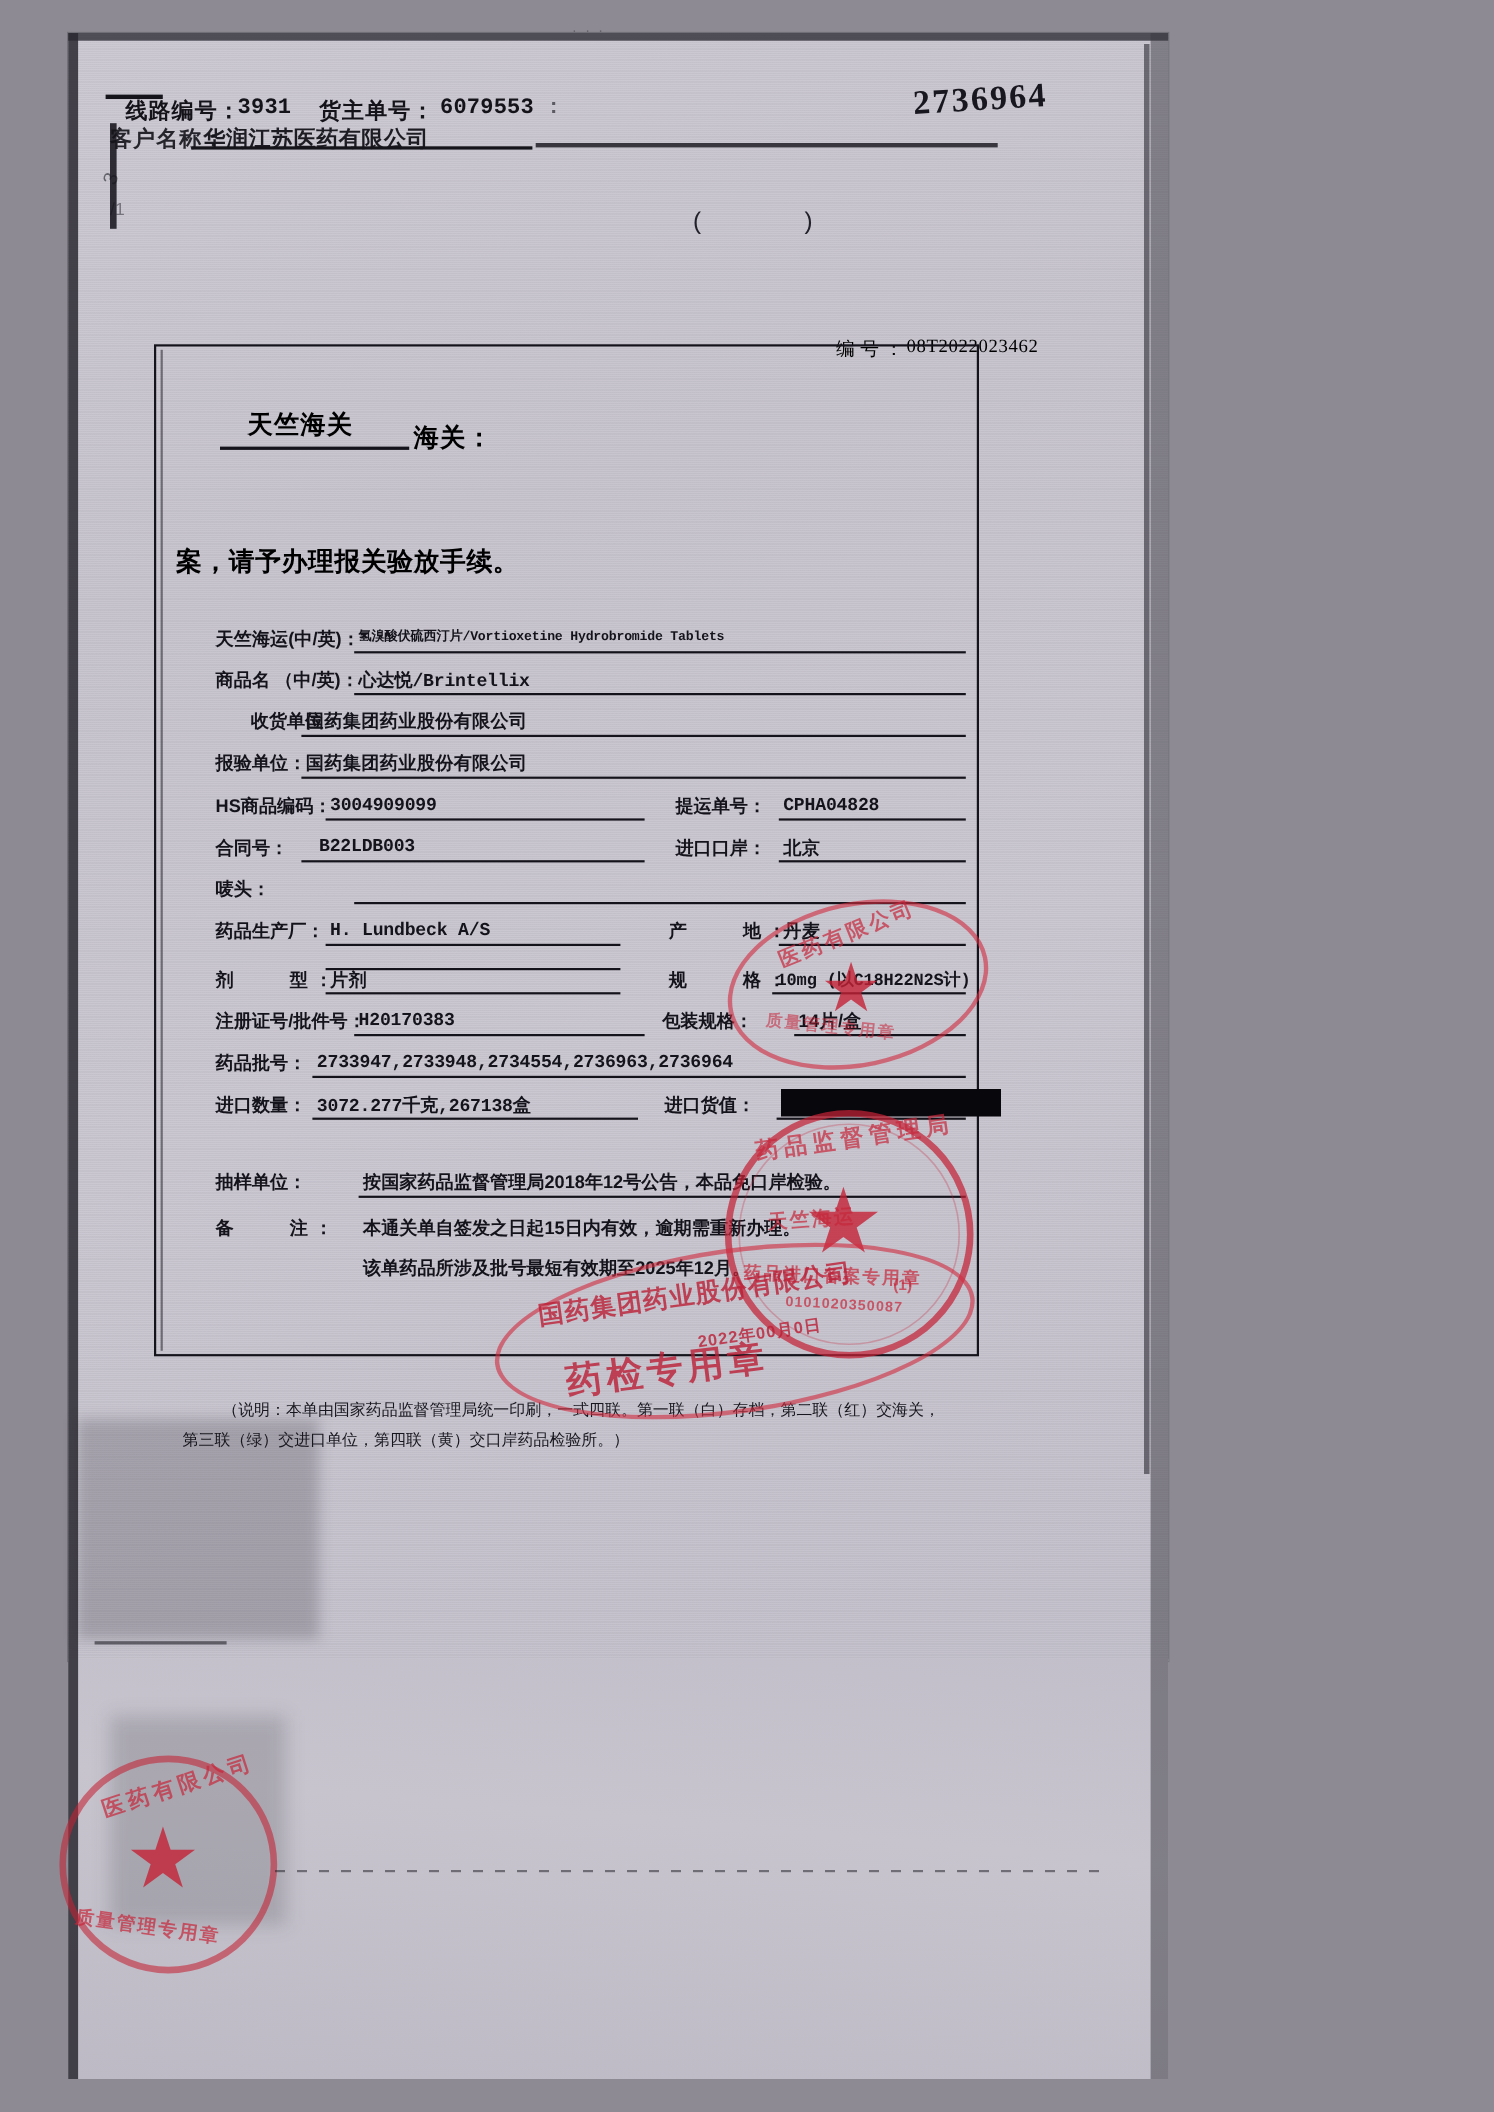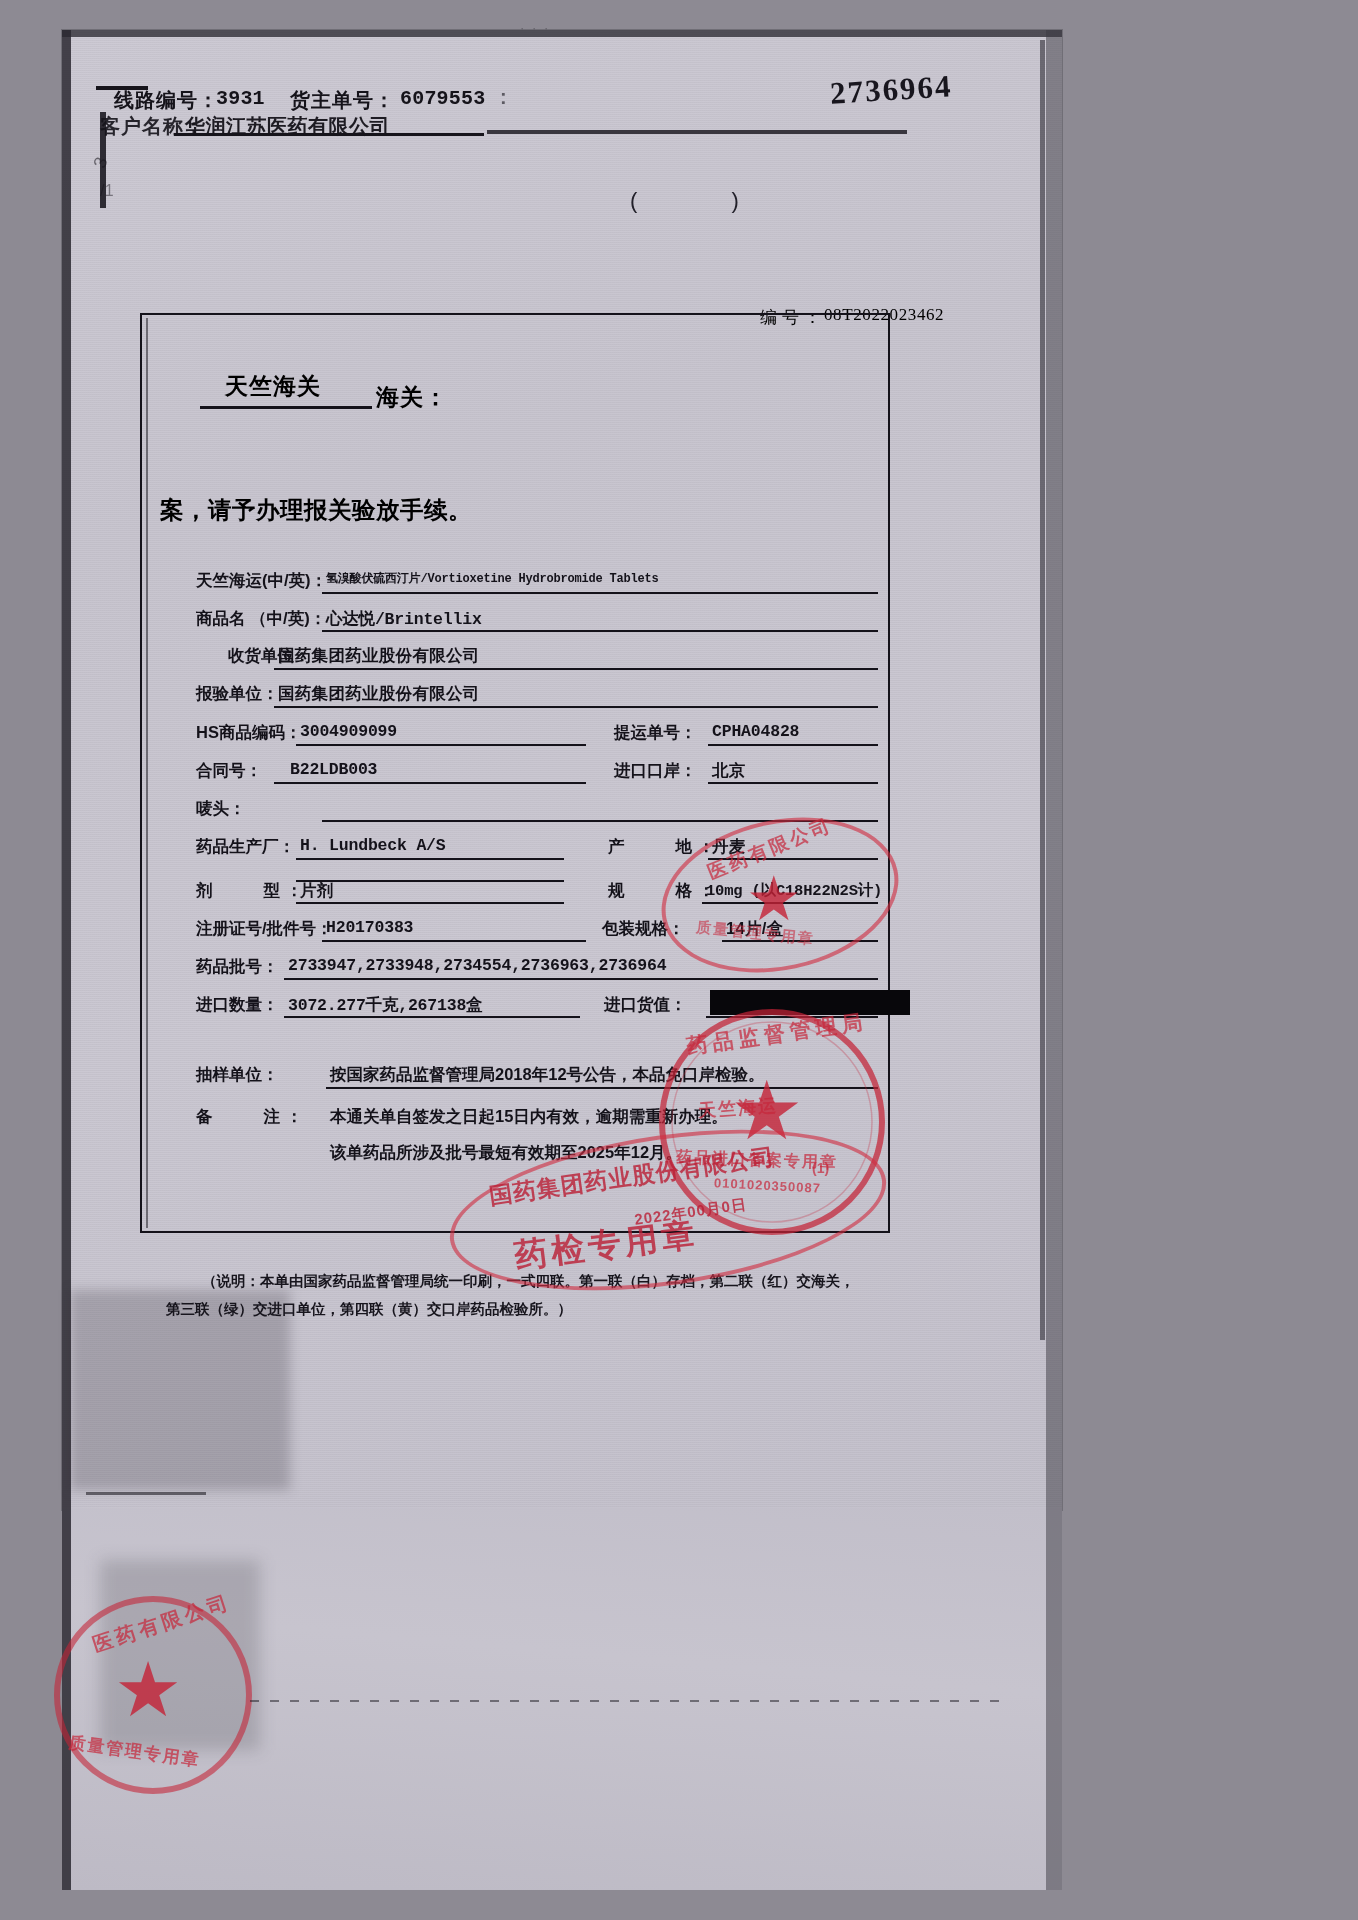--- a/index.html
+++ b/index.html
@@ -97,21 +97,21 @@
   .lbl{position:absolute;font-size:16.5px;font-weight:700;color:#14121a;white-space:nowrap;}
   .val{position:absolute;font-size:16.5px;font-weight:700;color:#14121a;white-space:nowrap;
        font-family:"Liberation Mono","DejaVu Sans Mono",monospace;letter-spacing:-.2px;}
   .valcn{font-family:"Liberation Sans","DejaVu Sans",sans-serif;letter-spacing:.3px;}
   .uline{position:absolute;height:2.4px;background:#14121a;}
 
   
   .note{position:absolute;font-size:16.5px;font-weight:700;color:#14121a;white-space:nowrap;}
 
   
-  .foot{position:absolute;font-size:14.5px;color:#17151d;font-weight:700;white-space:nowrap;}
+  .foot{position:absolute;font-size:14.5px;color:#17151d;font-weight:400;white-space:nowrap;}
 
   
   .redact{position:absolute;left:710px;top:937px;width:200px;height:25px;background:#08070b;}
 
   
   .stamp{position:absolute;pointer-events:none;}
   .stamp svg{display:block;}
 
   .stamp-oval{
     position:absolute;

